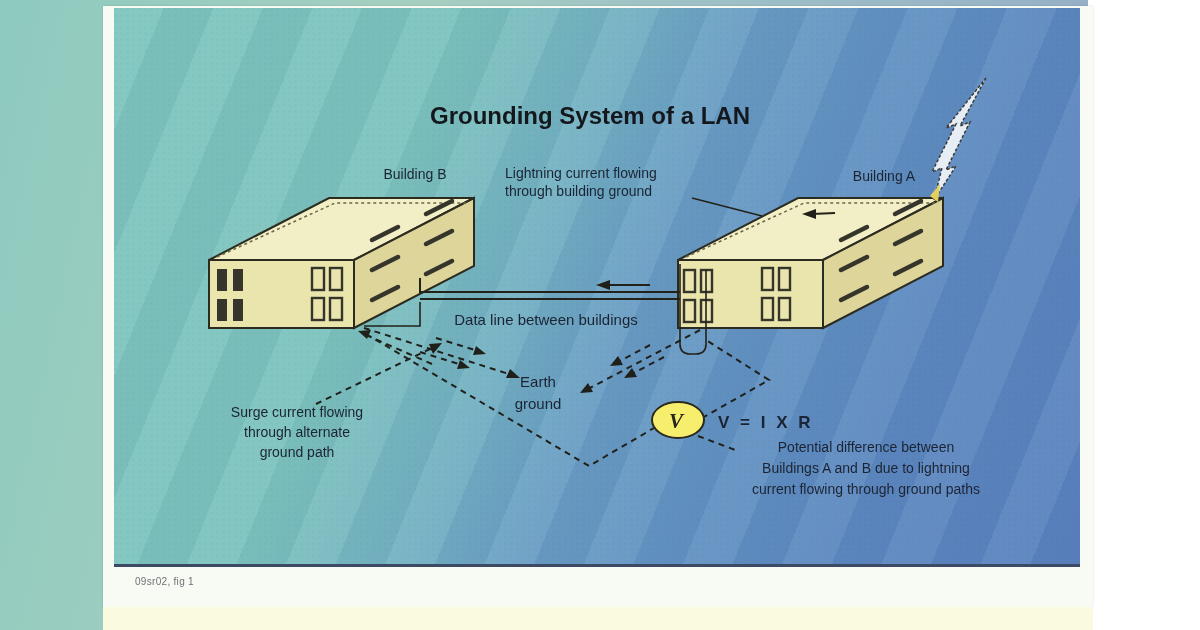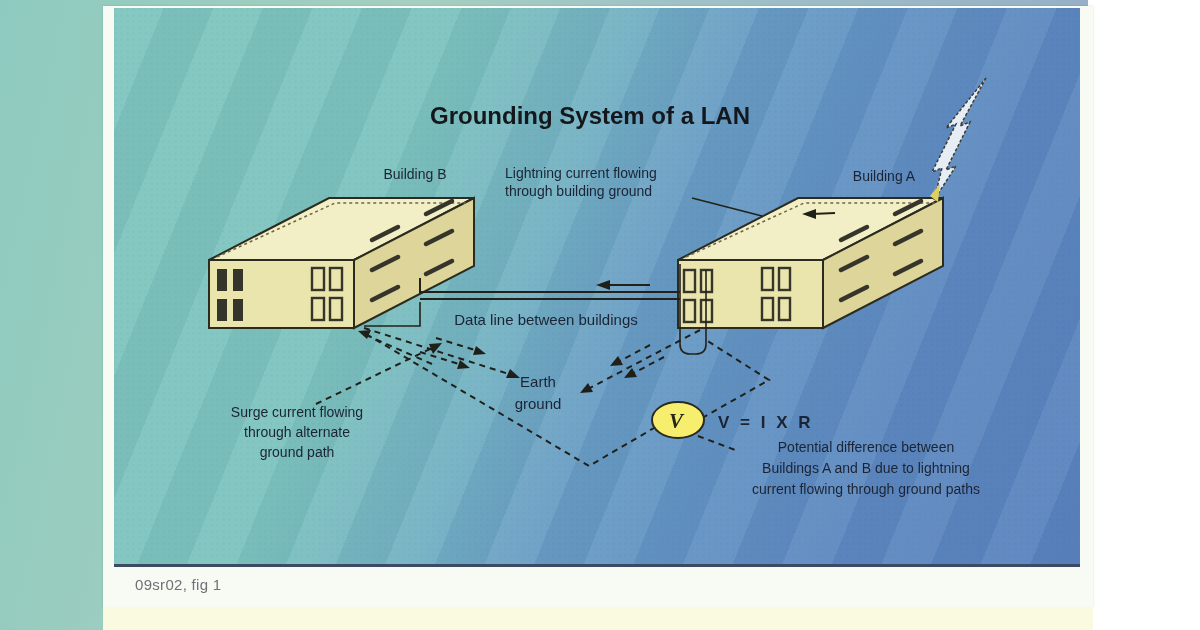--- a/index.html
+++ b/index.html
@@ -10,21 +10,21 @@
   #card{position:absolute;left:103px;top:6px;width:990px;height:601px;
         background:#f8faf4;box-shadow:0 0 2px rgba(0,0,0,.15);}
   #yellow-strip{position:absolute;left:103px;top:607px;width:990px;height:23px;background:#fafae0;}
   
   #panel{position:absolute;left:114px;top:8px;width:966px;height:556px;
          background:
            repeating-linear-gradient(112deg,rgba(255,255,255,.05) 0 46px,rgba(10,20,70,.035) 46px 92px),
            linear-gradient(112deg,#7fc5bf 0%,#7dc3be 30%,#73b0c3 44%,#6a9dc4 54%,#6394c3 64%,#5d88c0 80%,#5a82be 100%);
          border-bottom:3px solid #3c4a63;}
   #panel svg{display:block;width:966px;height:553px;}
-  .cap{position:absolute;left:135px;top:576px;font-size:15px;color:#6e7276;letter-spacing:.3px;}
+  .cap{position:absolute;left:135px;top:576px;font-size:10px;color:#6e7276;letter-spacing:.3px;}
   text{fill:#1b2434;}
   .ttl{font-size:24px;font-weight:700;fill:#14171c;}
   .lbl{font-size:14px;}
   .lbl15{font-size:15px;}
   .eq{font-size:17px;font-weight:600;letter-spacing:3px;}
   .vglyph{font-family:"Liberation Serif",serif;font-style:italic;font-weight:700;font-size:21px;fill:#24251c;}
   .solid{stroke:#22221a;stroke-width:2;fill:none;}
   .thin{stroke:#22221a;stroke-width:1.6;fill:none;}
   .dash{stroke:#20201a;stroke-width:2;fill:none;stroke-dasharray:6 5;}
   .bld{stroke:#2b2b20;stroke-width:2;}

